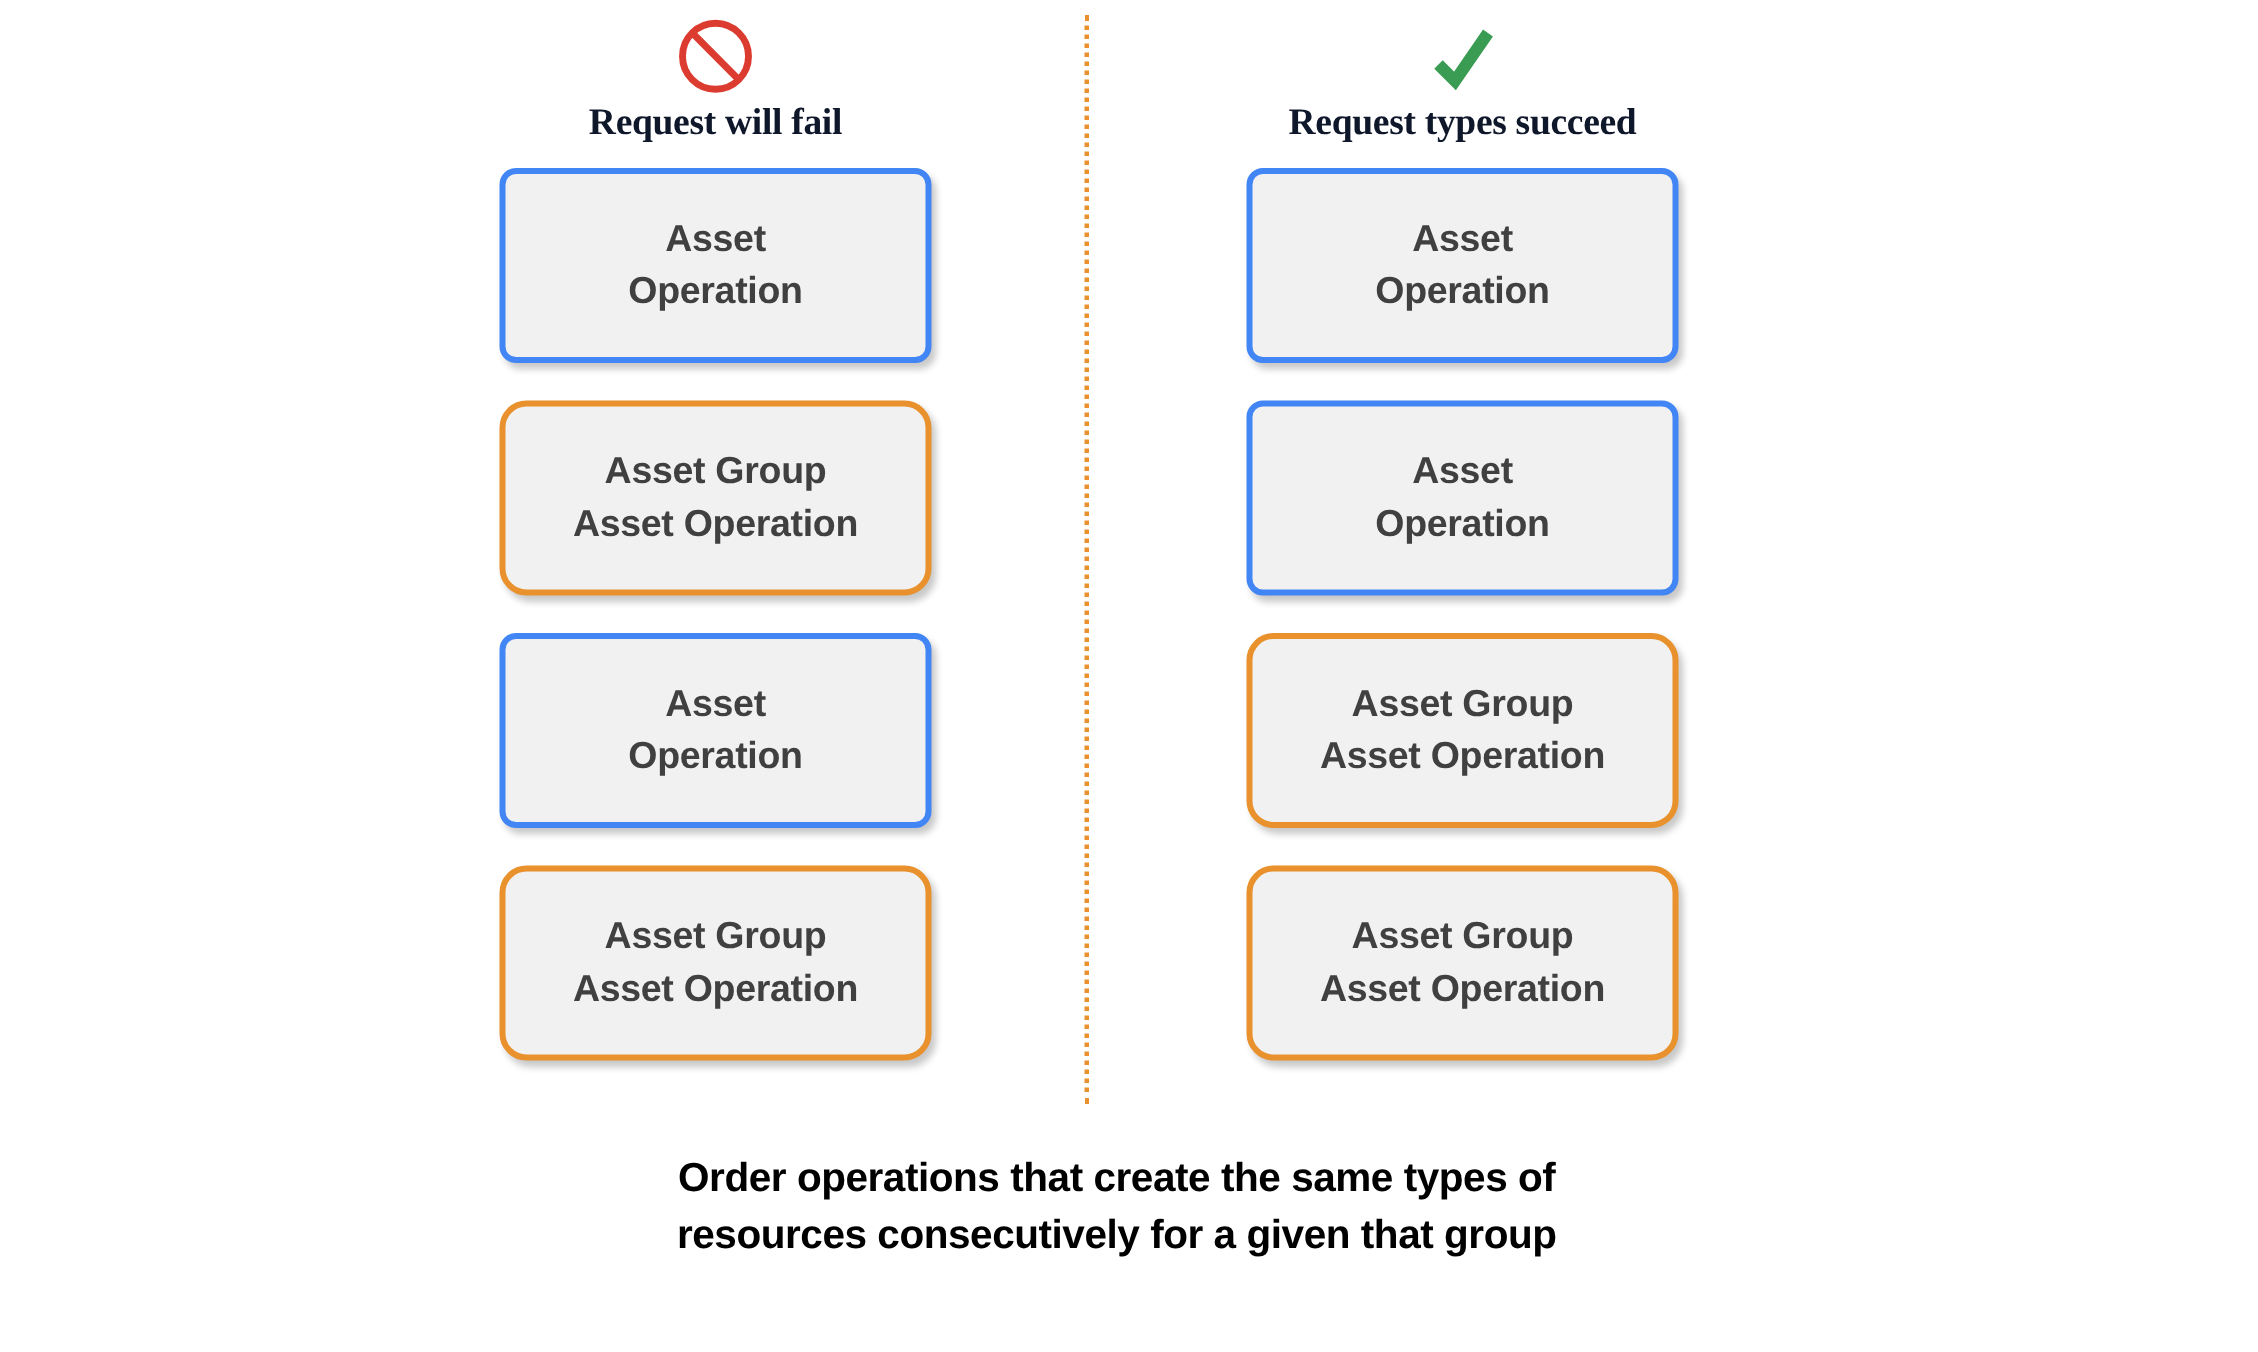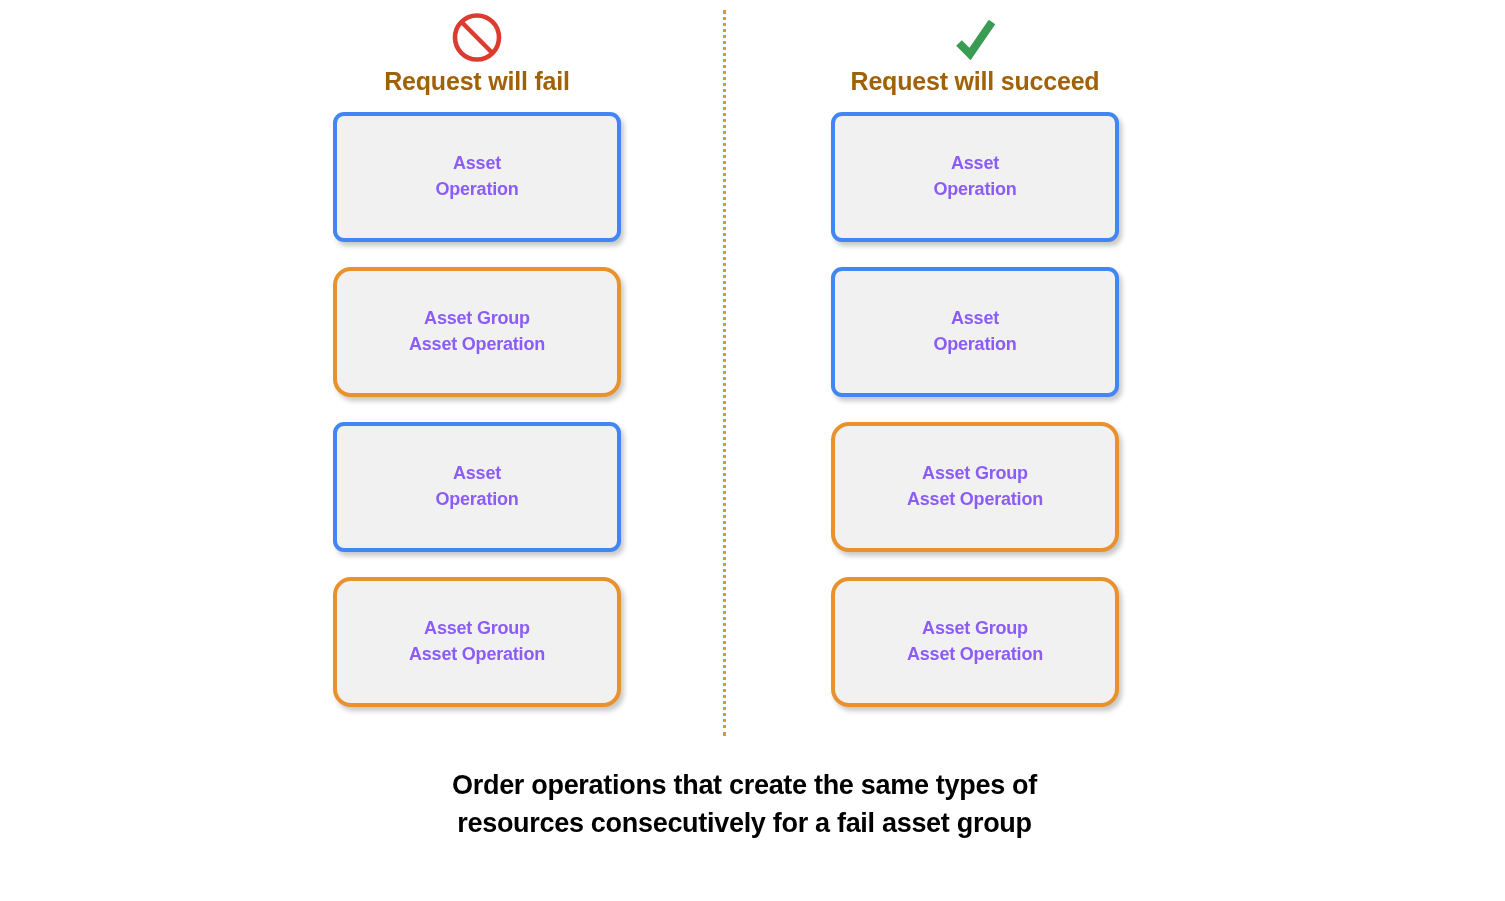--- a/index.html
+++ b/index.html
@@ -50,24 +50,25 @@
     display: block;
     margin: 0 auto 2px auto;
     height: 58px;
     line-height: 0;
   }
   .status-icon svg { display: block; margin: 0 auto; }
   .col-header-label {
     display: block;
     font-size: 25px;
     font-weight: bold;
-    color: #a16207;
+    color: #0f172a;
     letter-spacing: -0.2px;
     line-height: 1.1;
     white-space: nowrap;
+    font-family: Liberation Serif, serif;
   }
 
   
   .card-stack {
     position: absolute;
     top: 112px;
     left: 0;
     width: 288px;
   }
   .card {
@@ -81,23 +82,23 @@
     background: #f1f1f1;
     display: flex;
     align-items: center;
     justify-content: center;
     box-shadow: 3px 4px 5px rgba(0, 0, 0, 0.22);
   }
   .card:last-child { margin-bottom: 0; }
   .card.blue   { border-color: #4285f4; }
   .card.orange { border-color: #e8912d; border-radius: 18px; }
   .card-label {
-    font-size: 18px;
+    font-size: 25px;
     font-weight: bold;
-    color: #8b5cf6;
+    color: #404040;
     line-height: 1.42;
     text-align: center;
     letter-spacing: -0.2px;
     white-space: pre-line;
   }
 
   
   .caption {
     position: absolute;
     top: 766px;
@@ -152,21 +153,21 @@
   </div>
 
   <div class="column right">
 
     <div class="col-header">
       <span class="status-icon">
         <svg width="70" height="58" viewBox="0 0 70 58" xmlns="http://www.w3.org/2000/svg">
           <polyline points="19,35 30,46 52,14" fill="none" stroke="#3a9c53" stroke-width="8" stroke-linecap="butt" stroke-linejoin="miter"></polyline>
         </svg>
       </span>
-      <span class="col-header-label">Request will succeed</span>
+      <span class="col-header-label">Request types succeed</span>
     </div>
 
     <div class="card-stack">
       <div class="card blue">
         <span class="card-label">Asset
 Operation</span>
       </div>
       <div class="card blue">
         <span class="card-label">Asset
 Operation</span>
@@ -177,16 +178,16 @@
       </div>
       <div class="card orange">
         <span class="card-label">Asset Group
 Asset Operation</span>
       </div>
     </div>
   </div>
 
   <div class="caption">
     <span class="caption-line">Order operations that create the same types of</span>
-    <span class="caption-line">resources consecutively for a fail asset group</span>
+    <span class="caption-line">resources consecutively for a given that group</span>
   </div>
 
 </div>
 
 </body></html>

